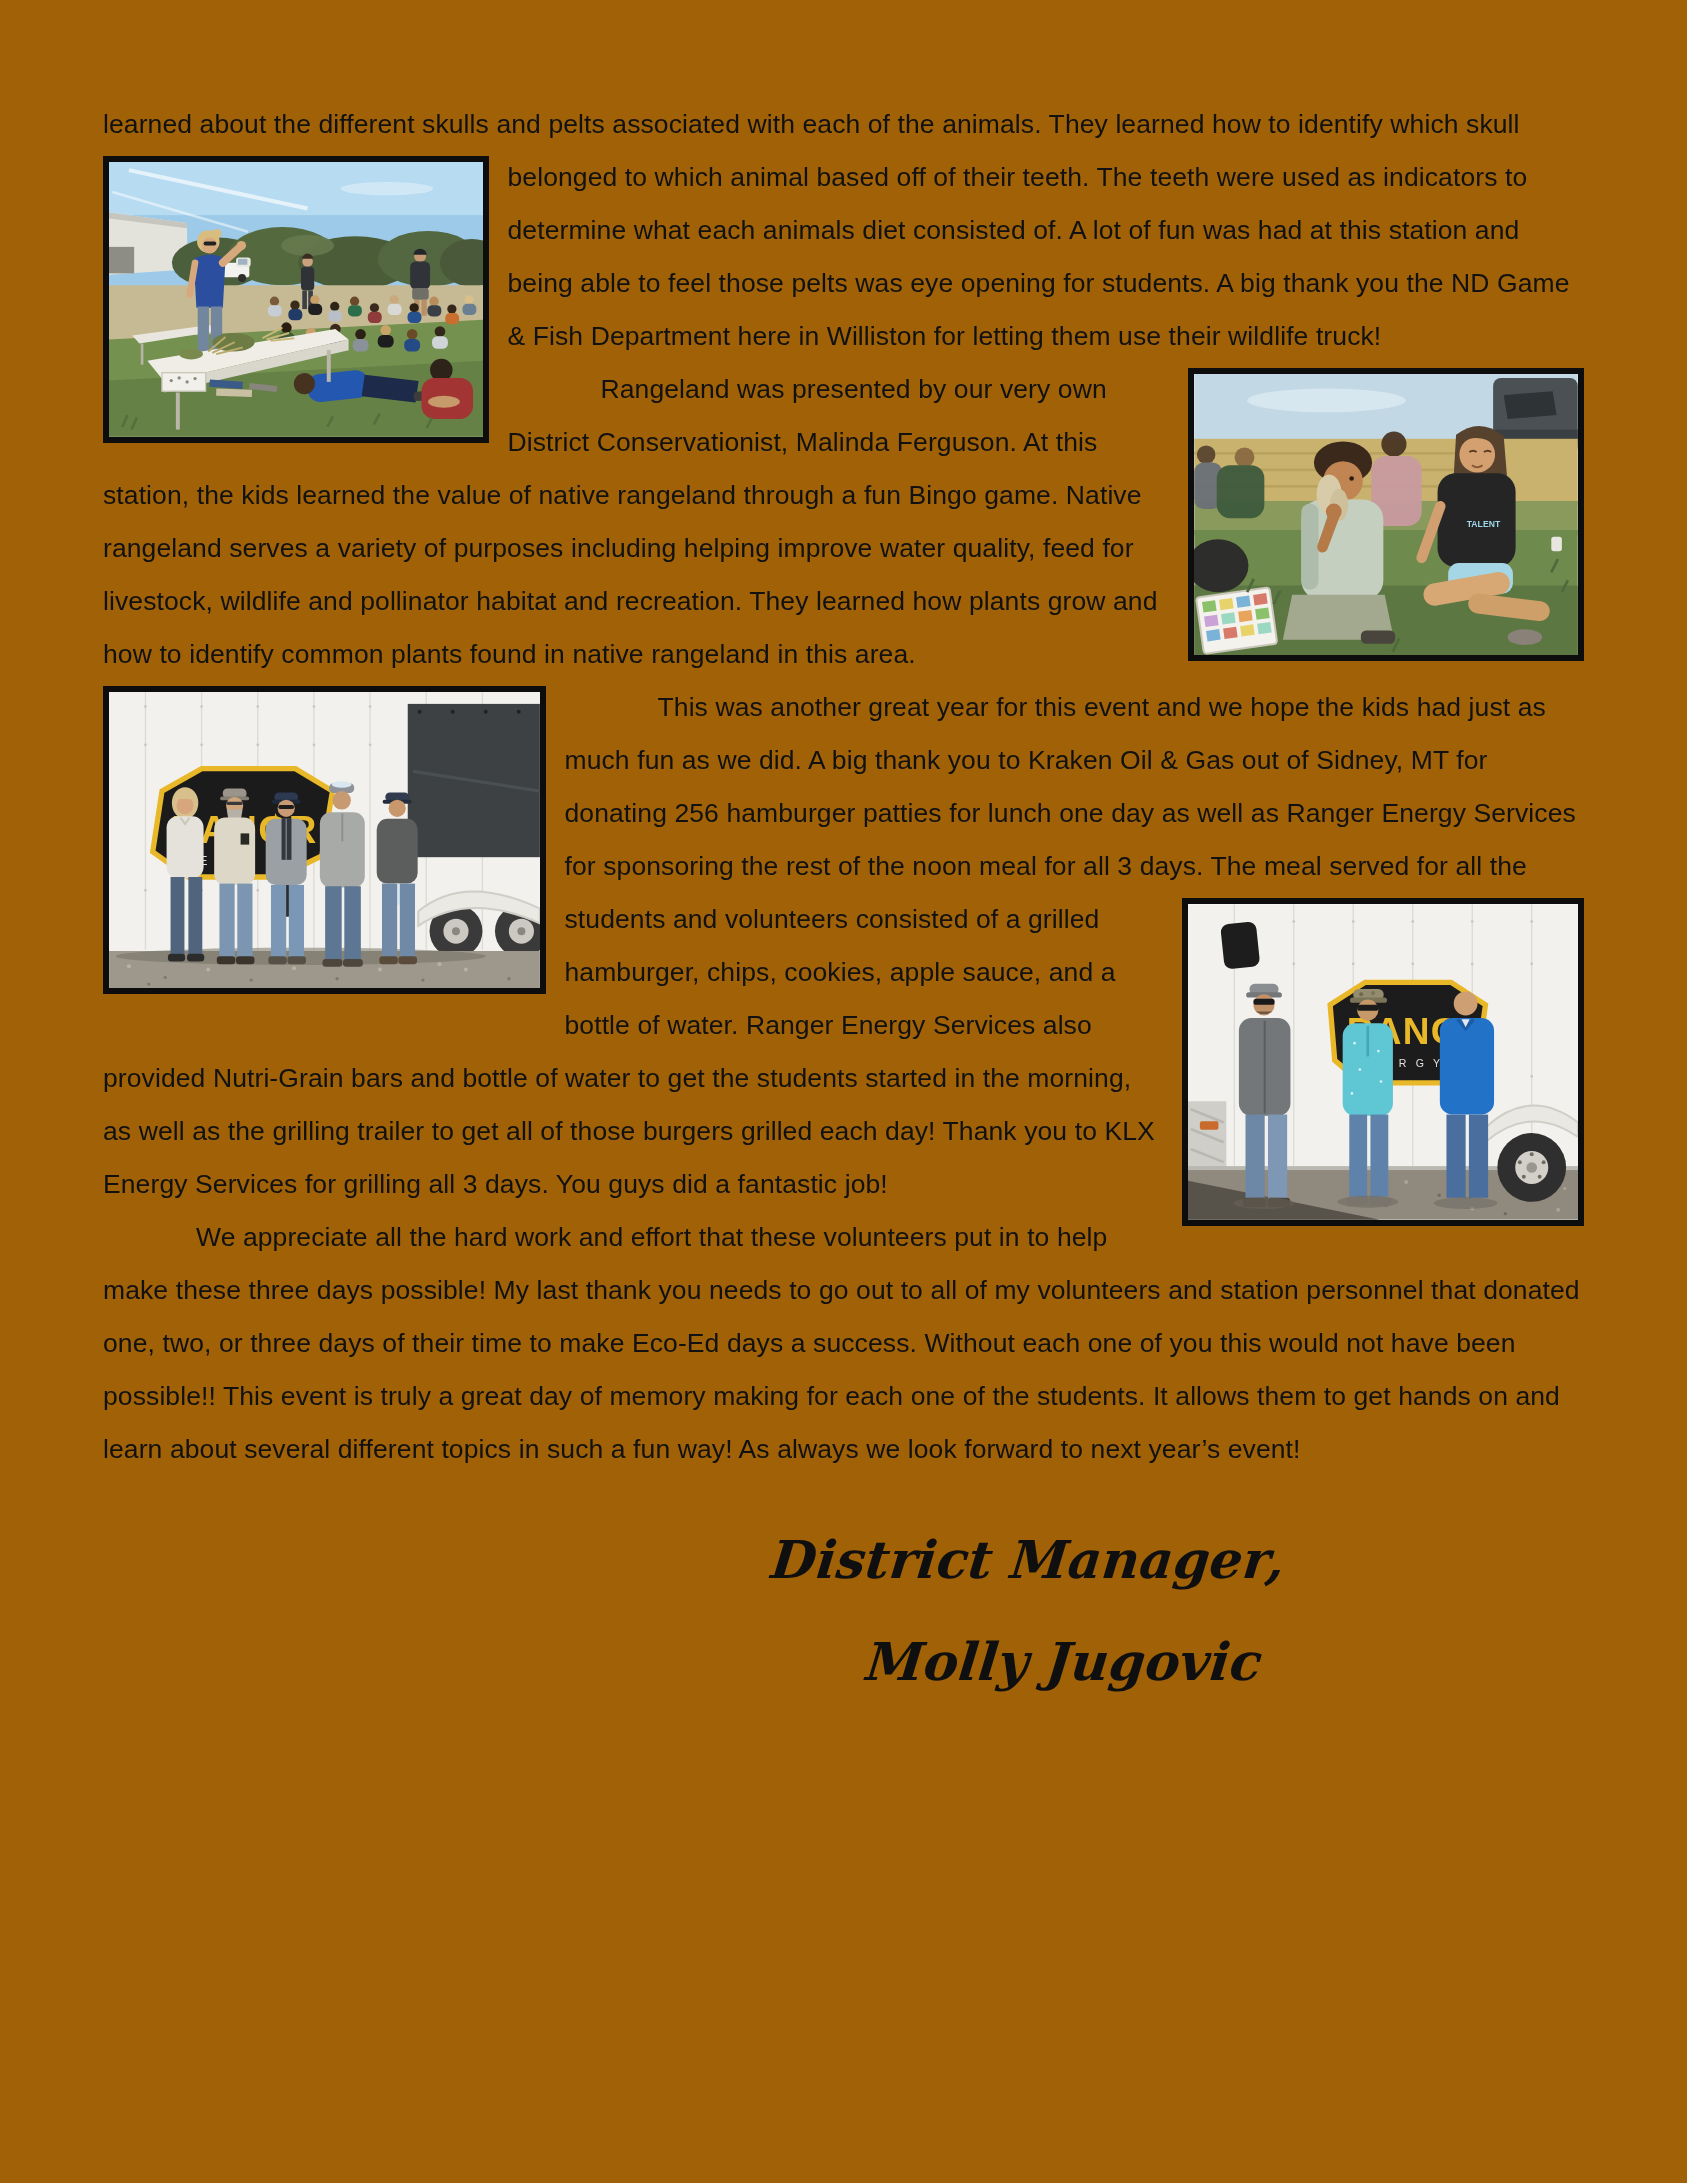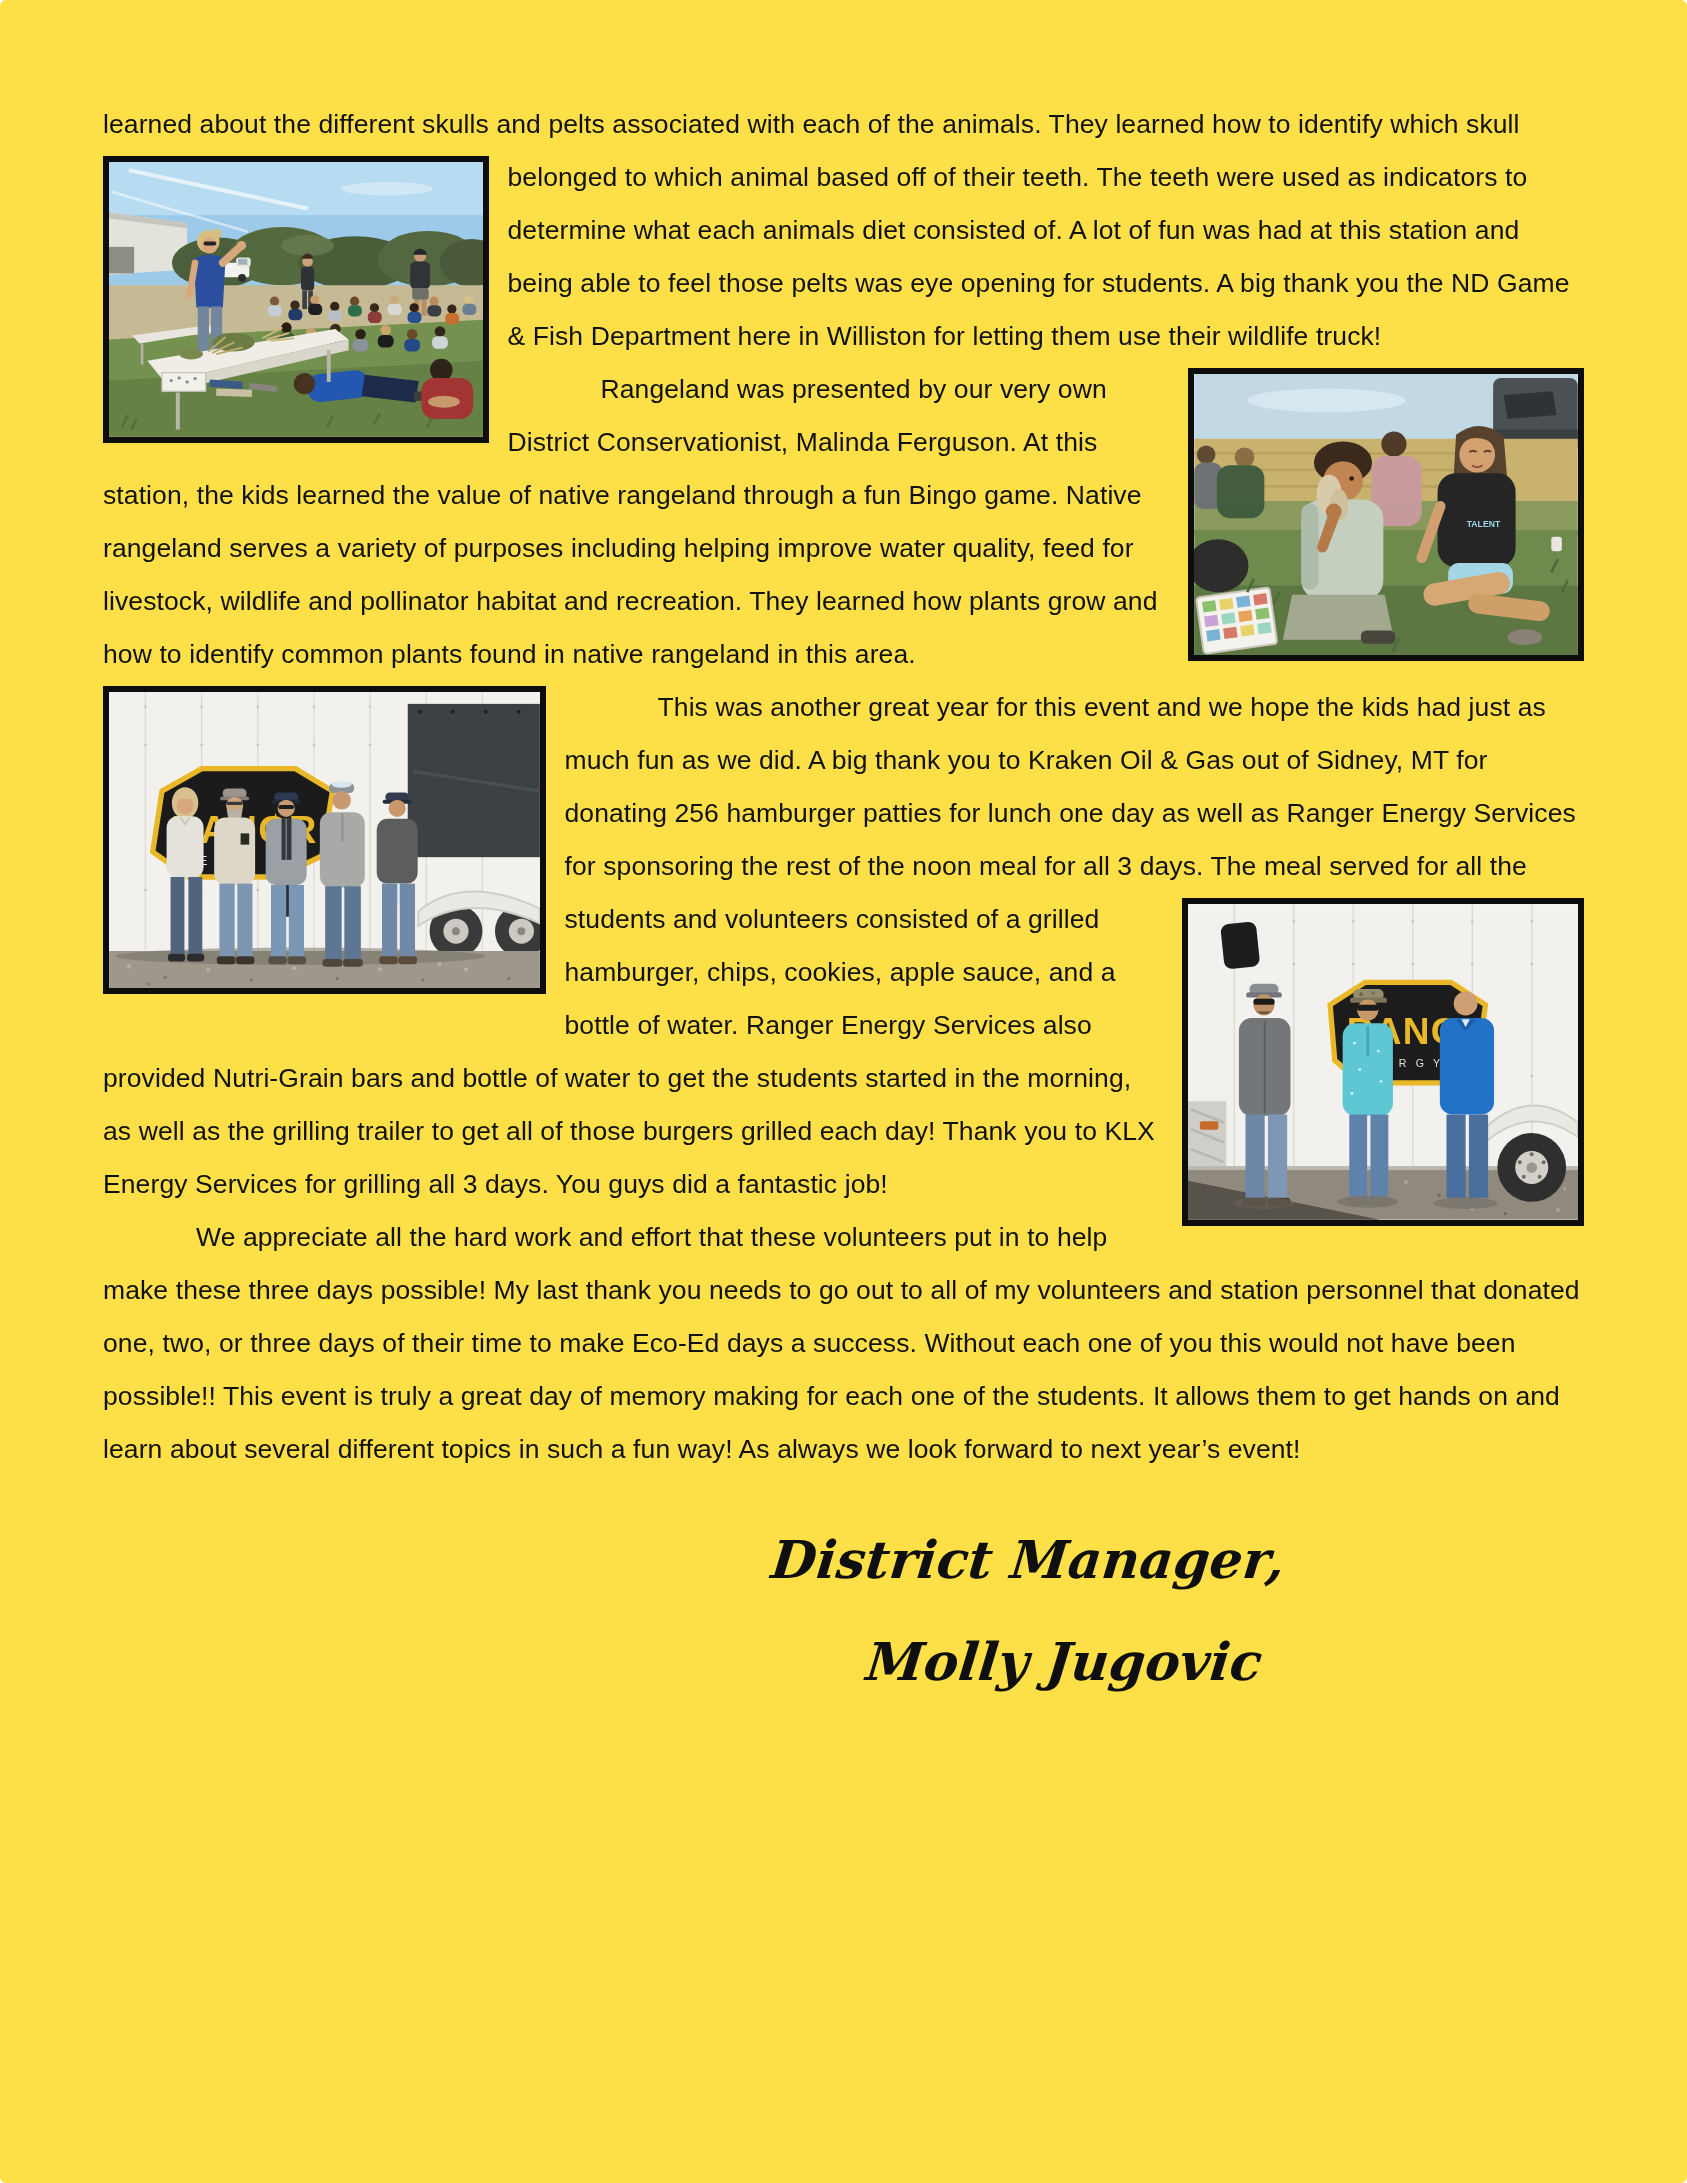--- a/index.html
+++ b/index.html
@@ -1,26 +1,25 @@
 <!DOCTYPE html>
 <html style="font-size:10.6px"><head>
 <meta charset="utf-8">
 <style>
   html,body{margin:0;padding:0;background:#ffffff;}
   .page{
     position:relative;
     width:1687px;height:2183px;
     margin:0 auto;
-    background:#fde047;
+    background:#a16207;
     box-sizing:border-box;
     padding:98px 103px 0 103px;
     overflow:hidden;
     font-family:"Liberation Sans",sans-serif;
     color:#111111;
-    border-radius:6px;
   }
   p.body-text{
     margin:0;
     font-size:26.5px;
     line-height:53px;
     letter-spacing:0.1px;
     text-align:left;
   }
   p.indent{text-indent:93px;}
   .photo-frame{

